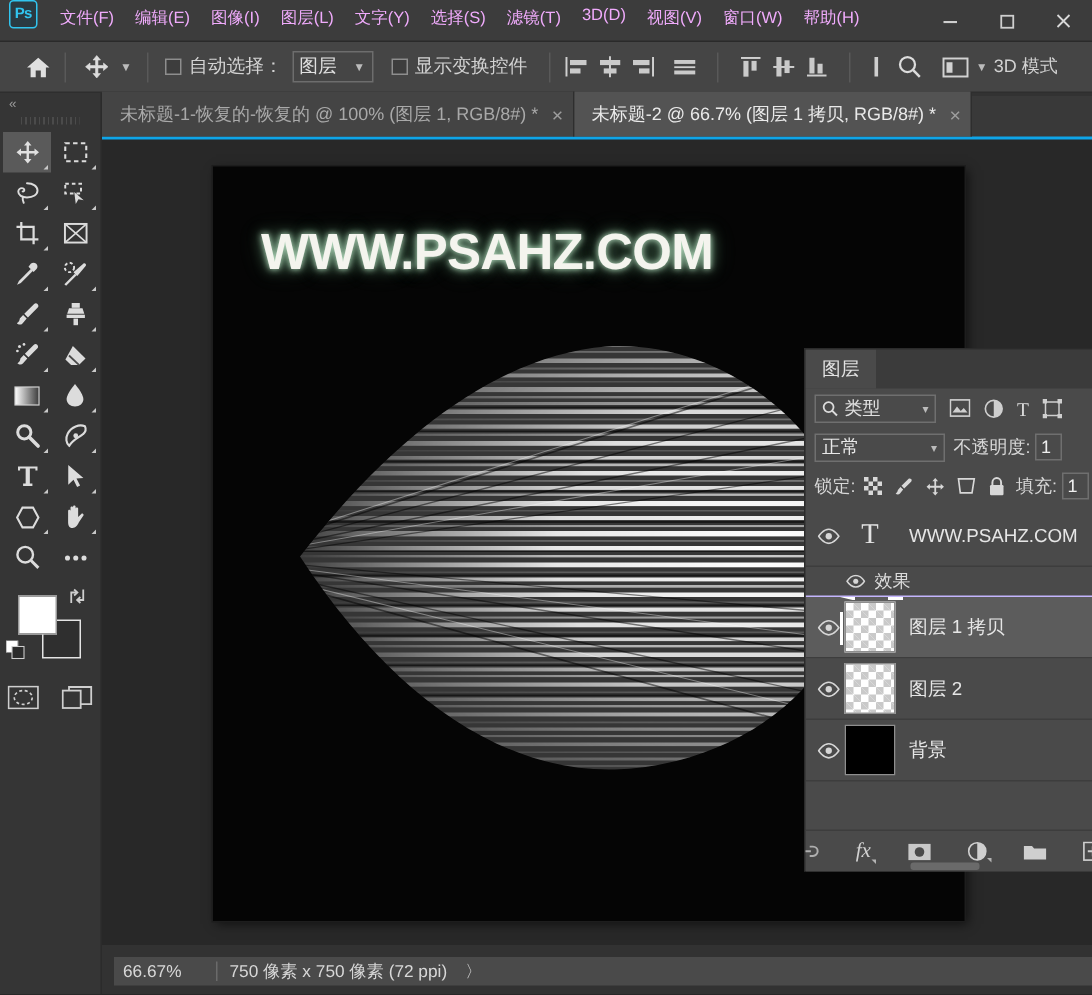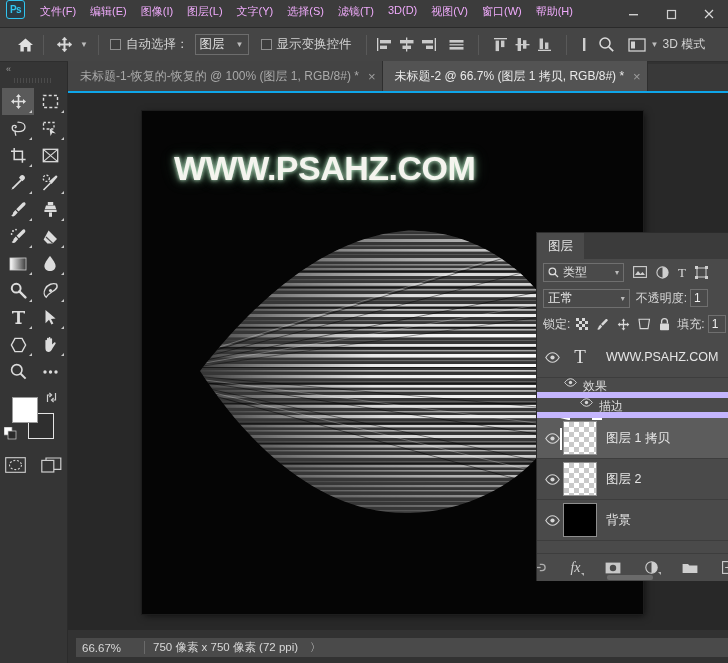--- a/index.html
+++ b/index.html
@@ -276,22 +276,22 @@
       32px 42px,32px 40px,40px 40px,40px 32px,42px 32px,42px 42px,
       42px 0,32px 0,32px 2px,40px 2px,40px 10px,42px 10px);
   }
   .tglyph {
     width: 34px; flex: none; text-align: center;
     font-family: "Liberation Serif", "DejaVu Serif", serif;
     font-size: 19px; color: #e2e2e2;
   }
   .lname { font-size: 12.5px; color: #e6e6e6; margin-left: 9px; white-space: nowrap; }
   .sub-row {
-    display: flex; align-items: flex-start;
-    height: 20px; border-bottom: 6px solid #c4b5fd;
+    display: flex; align-items: center;
+    height: 20px; border-bottom: 1px solid #c4b5fd;
   }
   .sub-row .eye { width: 22px; }
   .sub-row .sname { font-size: 12px; color: #dcdcdc; margin-left: 4px; }
   .lp-footer {
     height: 28px; background: #4a4a4a;
     display: flex; align-items: center; justify-content: center;
     gap: 24px; color: #c4c4c4;
     border-top: 1px solid #3d3d3d;
   }
   .lp-footer .fi { position: relative; display: flex; align-items: center; }
@@ -924,29 +924,20 @@
 
         <div class="sub-row">
           <div class="eye" style="margin-left:24px;width:18px">
             <svg width="13" height="9" viewBox="0 0 13 9">
                 <path d="M6.5 0.7 C9.8 0.7 12.3 4.5 12.3 4.5 C12.3 4.5 9.8 8.3 6.5 8.3 C3.2 8.3 0.7 4.5 0.7 4.5 C0.7 4.5 3.2 0.7 6.5 0.7 Z" fill="none" stroke="#d6d6d6" stroke-width="1"></path>
                 <circle cx="6.5" cy="4.5" r="1.7" fill="#d6d6d6"></circle>
               </svg>
           </div>
           <div class="sname">效果</div>
         </div>
-        <div class="sub-row">
-          <div class="eye" style="margin-left:40px;width:18px">
-            <svg width="13" height="9" viewBox="0 0 13 9">
-                <path d="M6.5 0.7 C9.8 0.7 12.3 4.5 12.3 4.5 C12.3 4.5 9.8 8.3 6.5 8.3 C3.2 8.3 0.7 4.5 0.7 4.5 C0.7 4.5 3.2 0.7 6.5 0.7 Z" fill="none" stroke="#d6d6d6" stroke-width="1"></path>
-                <circle cx="6.5" cy="4.5" r="1.7" fill="#d6d6d6"></circle>
-              </svg>
-          </div>
-          <div class="sname">描边</div>
-        </div>
 
         <div class="layer selected">
           <div class="eye">
             <svg width="15" height="11" viewBox="0 0 15 11">
                 <path d="M7.5 0.8 C11.3 0.8 14.2 5.5 14.2 5.5 C14.2 5.5 11.3 10.2 7.5 10.2 C3.7 10.2 0.8 5.5 0.8 5.5 C0.8 5.5 3.7 0.8 7.5 0.8 Z" fill="none" stroke="#d6d6d6" stroke-width="1.1"></path>
                 <circle cx="7.5" cy="5.5" r="2.1" fill="#d6d6d6"></circle>
               </svg>
           </div>
           <div class="thumb sel-marks"></div>
           <div class="lname">图层 1 拷贝</div>

